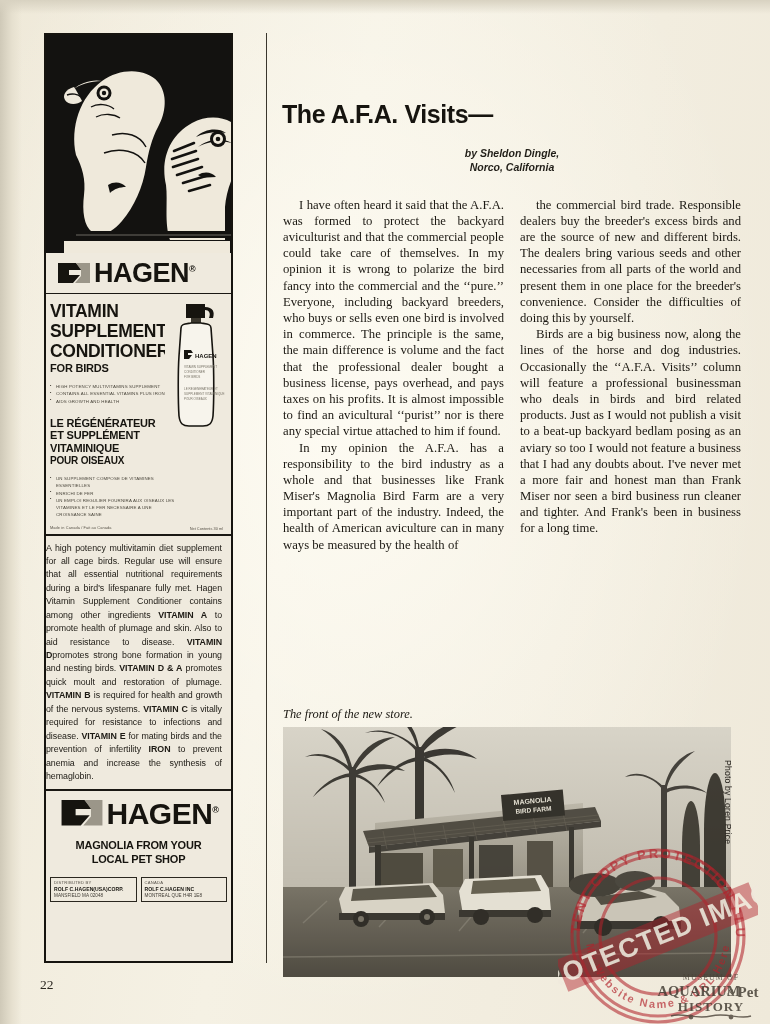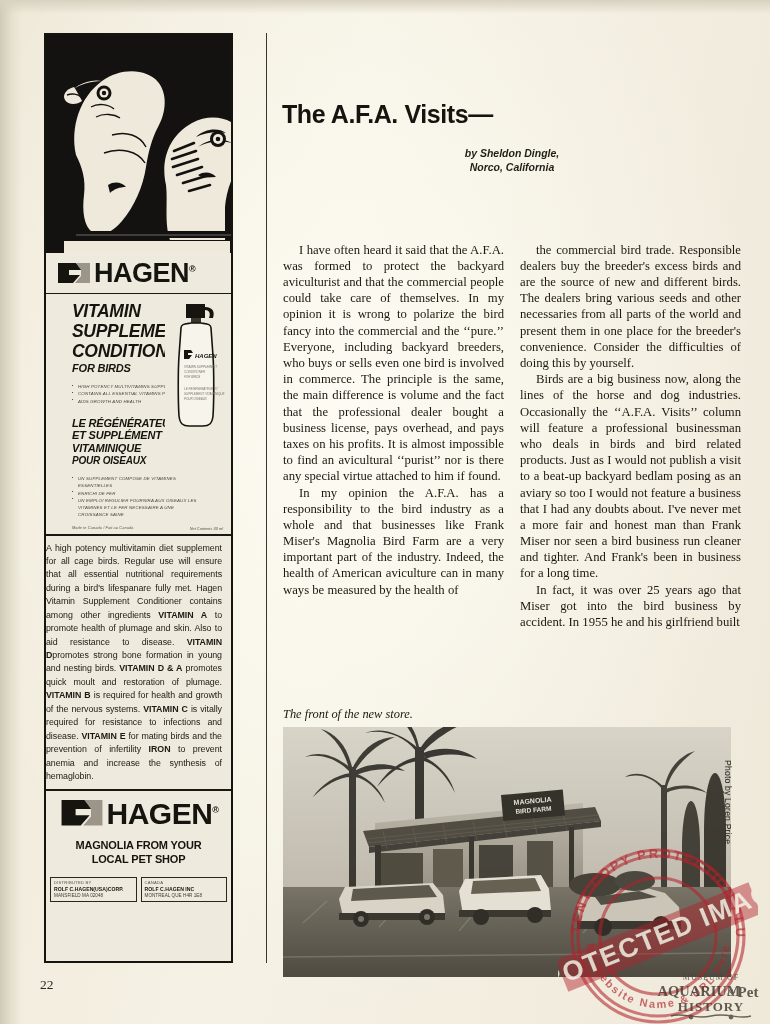--- a/index.html
+++ b/index.html
@@ -87,23 +87,22 @@
     margin-left: 2px;
     line-height: 1;
   }
   .hagen-word .reg {
     font-size: 9px;
     vertical-align: super;
   }
 
   .ad-head-block {
     position: relative;
-    padding: 8px 8px 4px 26px;
+    padding: 8px 8px 4px 4px;
     min-height: 140px;
-    font-style: italic;
   }
   .ad-title {
     font-family: "Liberation Sans", sans-serif;
     font-weight: bold;
     font-size: 17.5px;
     line-height: 1.13;
     color: #16140f;
     letter-spacing: -0.3px;
     max-width: 132px;
   }
@@ -299,21 +298,20 @@
     margin-top: 22px;
   }
   .col {
     flex: 1;
     font-family: "Liberation Serif", serif;
     font-size: 12.7px;
     line-height: 1.275;
     text-align: justify;
     color: #1b1812;
     hyphens: none;
-    margin-top: 45px;
   }
   .col p { margin: 0; text-indent: 16px; }
 
   .caption {
     position: absolute;
     left: 283px;
     top: 707px;
     font-family: "Liberation Serif", serif;
     font-style: italic;
     font-size: 12.4px;
@@ -543,21 +541,20 @@
       <div>Norco, California</div>
     </div>
     <div class="cols">
       <div class="col" id="col-0">
           <p>I have often heard it said that the A.F.A. was formed to protect the backyard aviculturist and that the commercial people could take care of themselves. In my opinion it is wrong to polarize the bird fancy into the commercial and the ‘‘pure.’’ Everyone, including backyard breeders, who buys or sells even one bird is involved in commerce. The principle is the same, the main difference is volume and the fact that the professional dealer bought a business license, pays overhead, and pays taxes on his profits. It is almost impossible to find an avicultural ‘‘purist’’ nor is there any special virtue attached to him if found.</p>
           <p>In my opinion the A.F.A. has a responsibility to the bird industry as a whole and that businesses like Frank Miser's Magnolia Bird Farm are a very important part of the industry. Indeed, the health of American aviculture can in many ways be measured by the health of</p>
         </div>
       <div class="col" id="col-1">
           <p>the commercial bird trade. Responsible dealers buy the breeder's excess birds and are the source of new and different birds. The dealers bring various seeds and other necessaries from all parts of the world and present them in one place for the breeder's convenience. Consider the difficulties of doing this by yourself.</p>
           <p>Birds are a big business now, along the lines of the horse and dog industries. Occasionally the ‘‘A.F.A. Visits’’ column will feature a professional businessman who deals in birds and bird related products. Just as I would not publish a visit to a beat-up backyard bedlam posing as an aviary so too I would not feature a business that I had any doubts about. I've never met a more fair and honest man than Frank Miser nor seen a bird business run cleaner and tighter. And Frank's been in business for a long time.</p>
-          <p>In fact, it was over 25 years ago that Miser got into the bird business by accident. In 1955 he and his girlfriend built</p>
         </div>
     </div>
   </div>
 
   <div class="caption">The front of the new store.</div>
 
   <div class="photo">
     <svg width="448" height="250" viewBox="0 0 448 250">
       <defs>
         <linearGradient id="sky" x1="0" y1="0" x2="0" y2="1">

